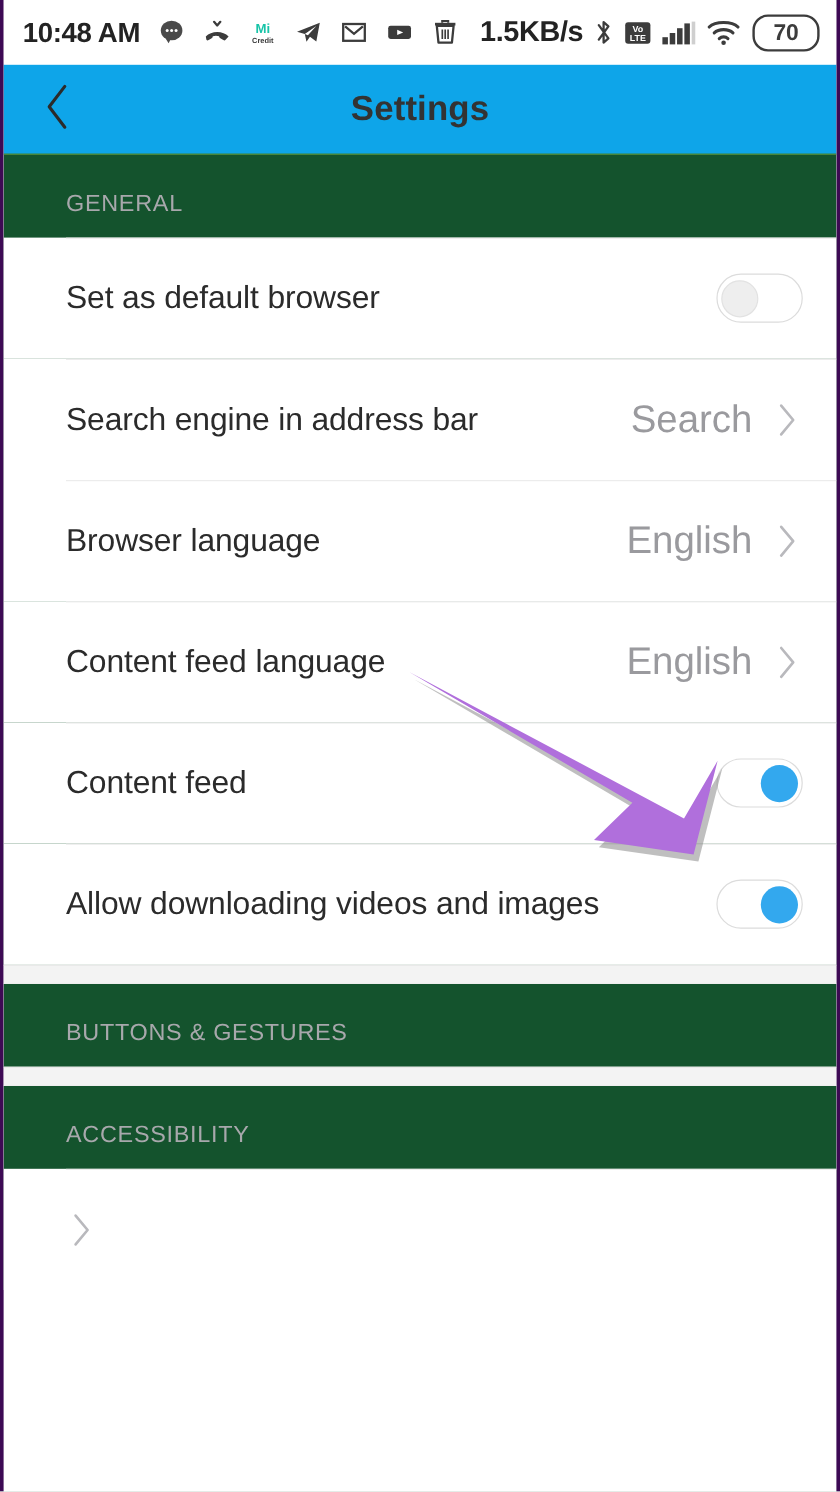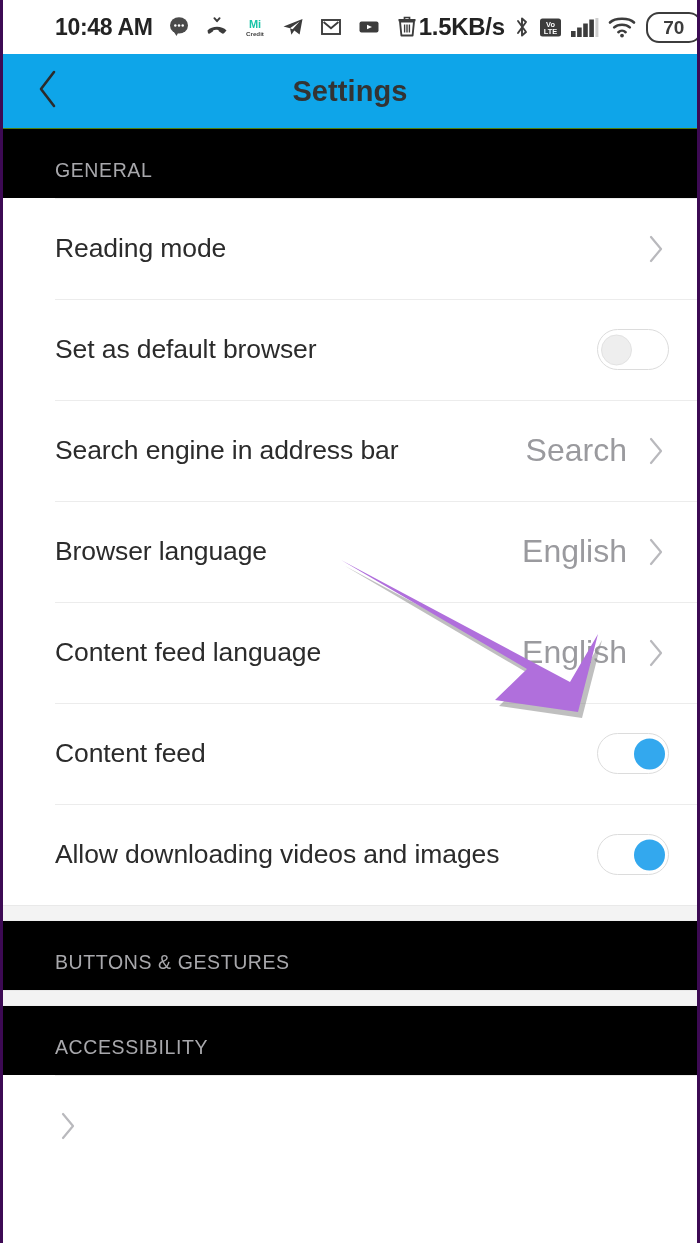--- a/index.html
+++ b/index.html
@@ -23,21 +23,20 @@
   }
 
   
   .statusbar {
     position: relative;
     height: 54px;
     display: flex;
     align-items: center;
     padding: 0 14px 0 16px;
     background: #ffffff;
-    margin-left: 36px;
   }
   .sb-left {
     display: flex;
     align-items: center;
     gap: 12px;
     flex: 0 0 auto;
   }
   .sb-right {
     display: flex;
     align-items: center;
@@ -117,21 +116,21 @@
     font-weight: bold;
     color: #333333;
     letter-spacing: 0.1px;
   }
 
   
   .content {
     background: #ffffff;
   }
   .section {
-    background: #000000;
+    background: #14532d;
   }
   .section-gap {
     height: 14px;
     background: #f3f3f3;
     border-top: 1px solid #e9e9e9;
     border-bottom: 1px solid #eeeeee;
   }
   .section-header {
     padding: 30px 0 16px 52px;
     font-size: 19.5px;
@@ -336,28 +335,20 @@
       </span>
     </div>
     <div class="appbar-title">Settings</div>
   </div>
 
   <div class="content">
 
     <div class="section">
       <div class="section-header">GENERAL</div>
 
-      <div class="row">
-        <span class="row-label">Reading mode</span>
-        <span class="chevron">
-          <svg width="20" height="32" viewBox="0 0 20 32">
-              <path d="M5 4 L15 16 L5 28" fill="none" stroke="#b9b9bd" stroke-width="2.2" stroke-linecap="round" stroke-linejoin="round"></path>
-            </svg>
-        </span>
-      </div>
 
       <div class="row">
         <span class="row-label">Set as default browser</span>
         <span class="toggle off">
             <span class="knob"></span>
           </span>
       </div>
 
       <div class="row">
         <span class="row-label">Search engine in address bar</span>

